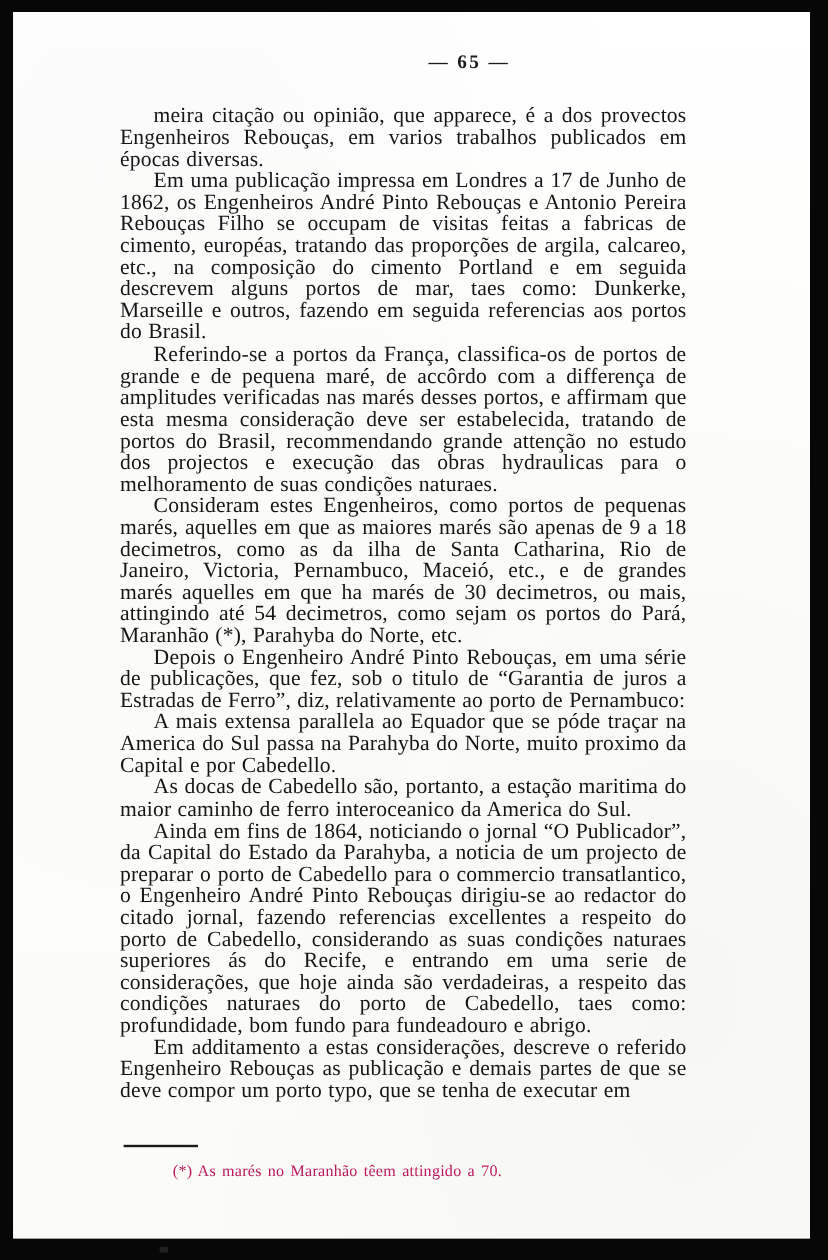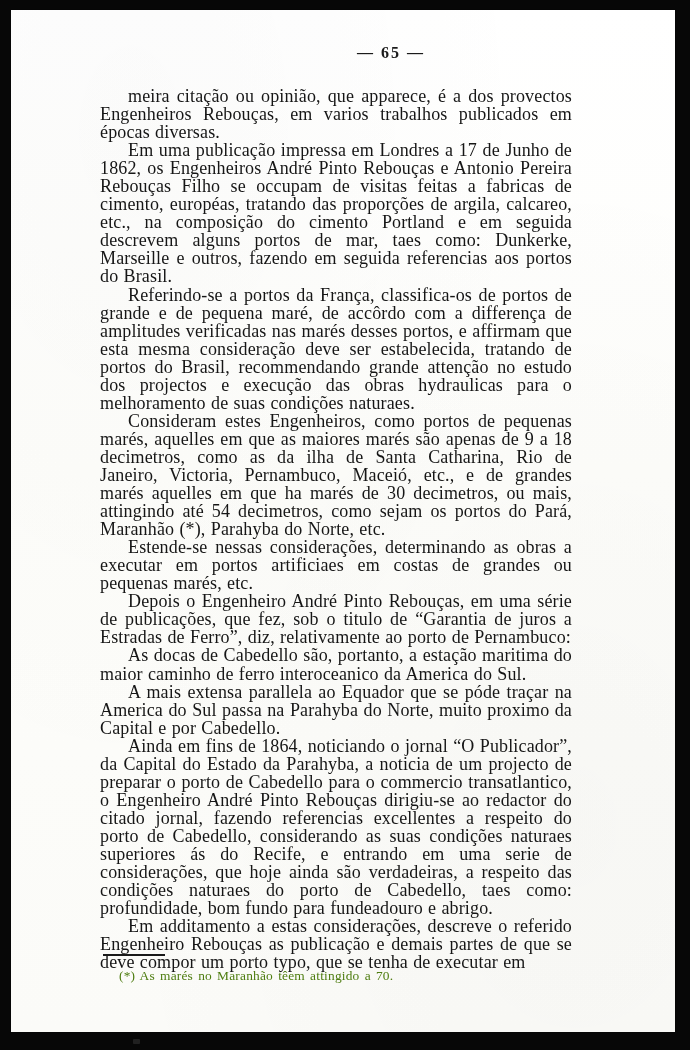--- a/index.html
+++ b/index.html
@@ -83,27 +83,27 @@
     position: absolute;
     left: 92px;
     top: 944px;
     width: 62px;
     height: 2px;
     background: #1a1a1a;
   }
 
   .footnote {
     position: absolute;
-    left: 74px;
+    left: 99px;
     top: 957px;
     width: 472px;
     font-family: "Liberation Serif", serif;
     font-size: 13.4px;
     line-height: 17px;
-    color: #4d7c0f;
+    color: #be185d;
     text-indent: 34px;
     word-spacing: 1.6px;
     letter-spacing: 0.2px;
   }
 
   
   .scan-speck {
     position: absolute;
     left: 122px;
     top: 1029px;
@@ -121,24 +121,23 @@
   <div class="page-sheet">
     <div class="paper-grain"></div>
 
     <div class="page-number">— 65 —</div>
 
     <div class="body-text">
       <p>meira citação ou opinião, que apparece, é a dos provectos Engenheiros Rebouças, em varios trabalhos publicados em épocas diversas.</p>
       <p>Em uma publicação impressa em Londres a 17 de Junho de 1862, os Engenheiros André Pinto Rebouças e Antonio Pereira Rebouças Filho se occupam de visitas feitas a fabricas de cimento, européas, tratando das proporções de argila, calcareo, etc., na composição do cimento Portland e em seguida descrevem alguns portos de mar, taes como: Dunkerke, Marseille e outros, fazendo em seguida referencias aos portos do Brasil.</p>
       <p>Referindo-se a portos da França, classifica-os de portos de grande e de pequena maré, de accôrdo com a differença de amplitudes verificadas nas marés desses portos, e affirmam que esta mesma consideração deve ser estabelecida, tratando de portos do Brasil, recommendando grande attenção no estudo dos projectos e execução das obras hydraulicas para o melhoramento de suas condições naturaes.</p>
       <p>Consideram estes Engenheiros, como portos de pequenas marés, aquelles em que as maiores marés são apenas de 9 a 18 decimetros, como as da ilha de Santa Catharina, Rio de Janeiro, Victoria, Pernambuco, Maceió, etc., e de grandes marés aquelles em que ha marés de 30 decimetros, ou mais, attingindo até 54 decimetros, como sejam os portos do Pará, Maranhão (*), Parahyba do Norte, etc.</p>
-      <p>Estende-se nessas considerações, determinando as obras a executar em portos artificiaes em costas de grandes ou pequenas marés, etc.</p>
       <p>Depois o Engenheiro André Pinto Rebouças, em uma série de publicações, que fez, sob o titulo de “Garantia de juros a Estradas de Ferro”, diz, relativamente ao porto de Pernambuco:</p>
+      <p>A mais extensa parallela ao Equador que se póde traçar na America do Sul passa na Parahyba do Norte, muito proximo da Capital e por Cabedello.</p>
       <p>As docas de Cabedello são, portanto, a estação maritima do maior caminho de ferro interoceanico da America do Sul.</p>
-      <p>A mais extensa parallela ao Equador que se póde traçar na America do Sul passa na Parahyba do Norte, muito proximo da Capital e por Cabedello.</p>
       <p>Ainda em fins de 1864, noticiando o jornal “O Publicador”, da Capital do Estado da Parahyba, a noticia de um projecto de preparar o porto de Cabedello para o commercio transatlantico, o Engenheiro André Pinto Rebouças dirigiu-se ao redactor do citado jornal, fazendo referencias excellentes a respeito do porto de Cabedello, considerando as suas condições naturaes superiores ás do Recife, e entrando em uma serie de considerações, que hoje ainda são verdadeiras, a respeito das condições naturaes do porto de Cabedello, taes como: profundidade, bom fundo para fundeadouro e abrigo.</p>
       <p>Em additamento a estas considerações, descreve o referido Engenheiro Rebouças as publicação e demais partes de que se deve compor um porto typo, que se tenha de executar em</p>
     </div>
 
     <div class="footnote-rule"></div>
 
     <div class="footnote">(*) As marés no Maranhão têem attingido a 70.</div>
 
     <div class="scan-speck"></div>
   </div>

